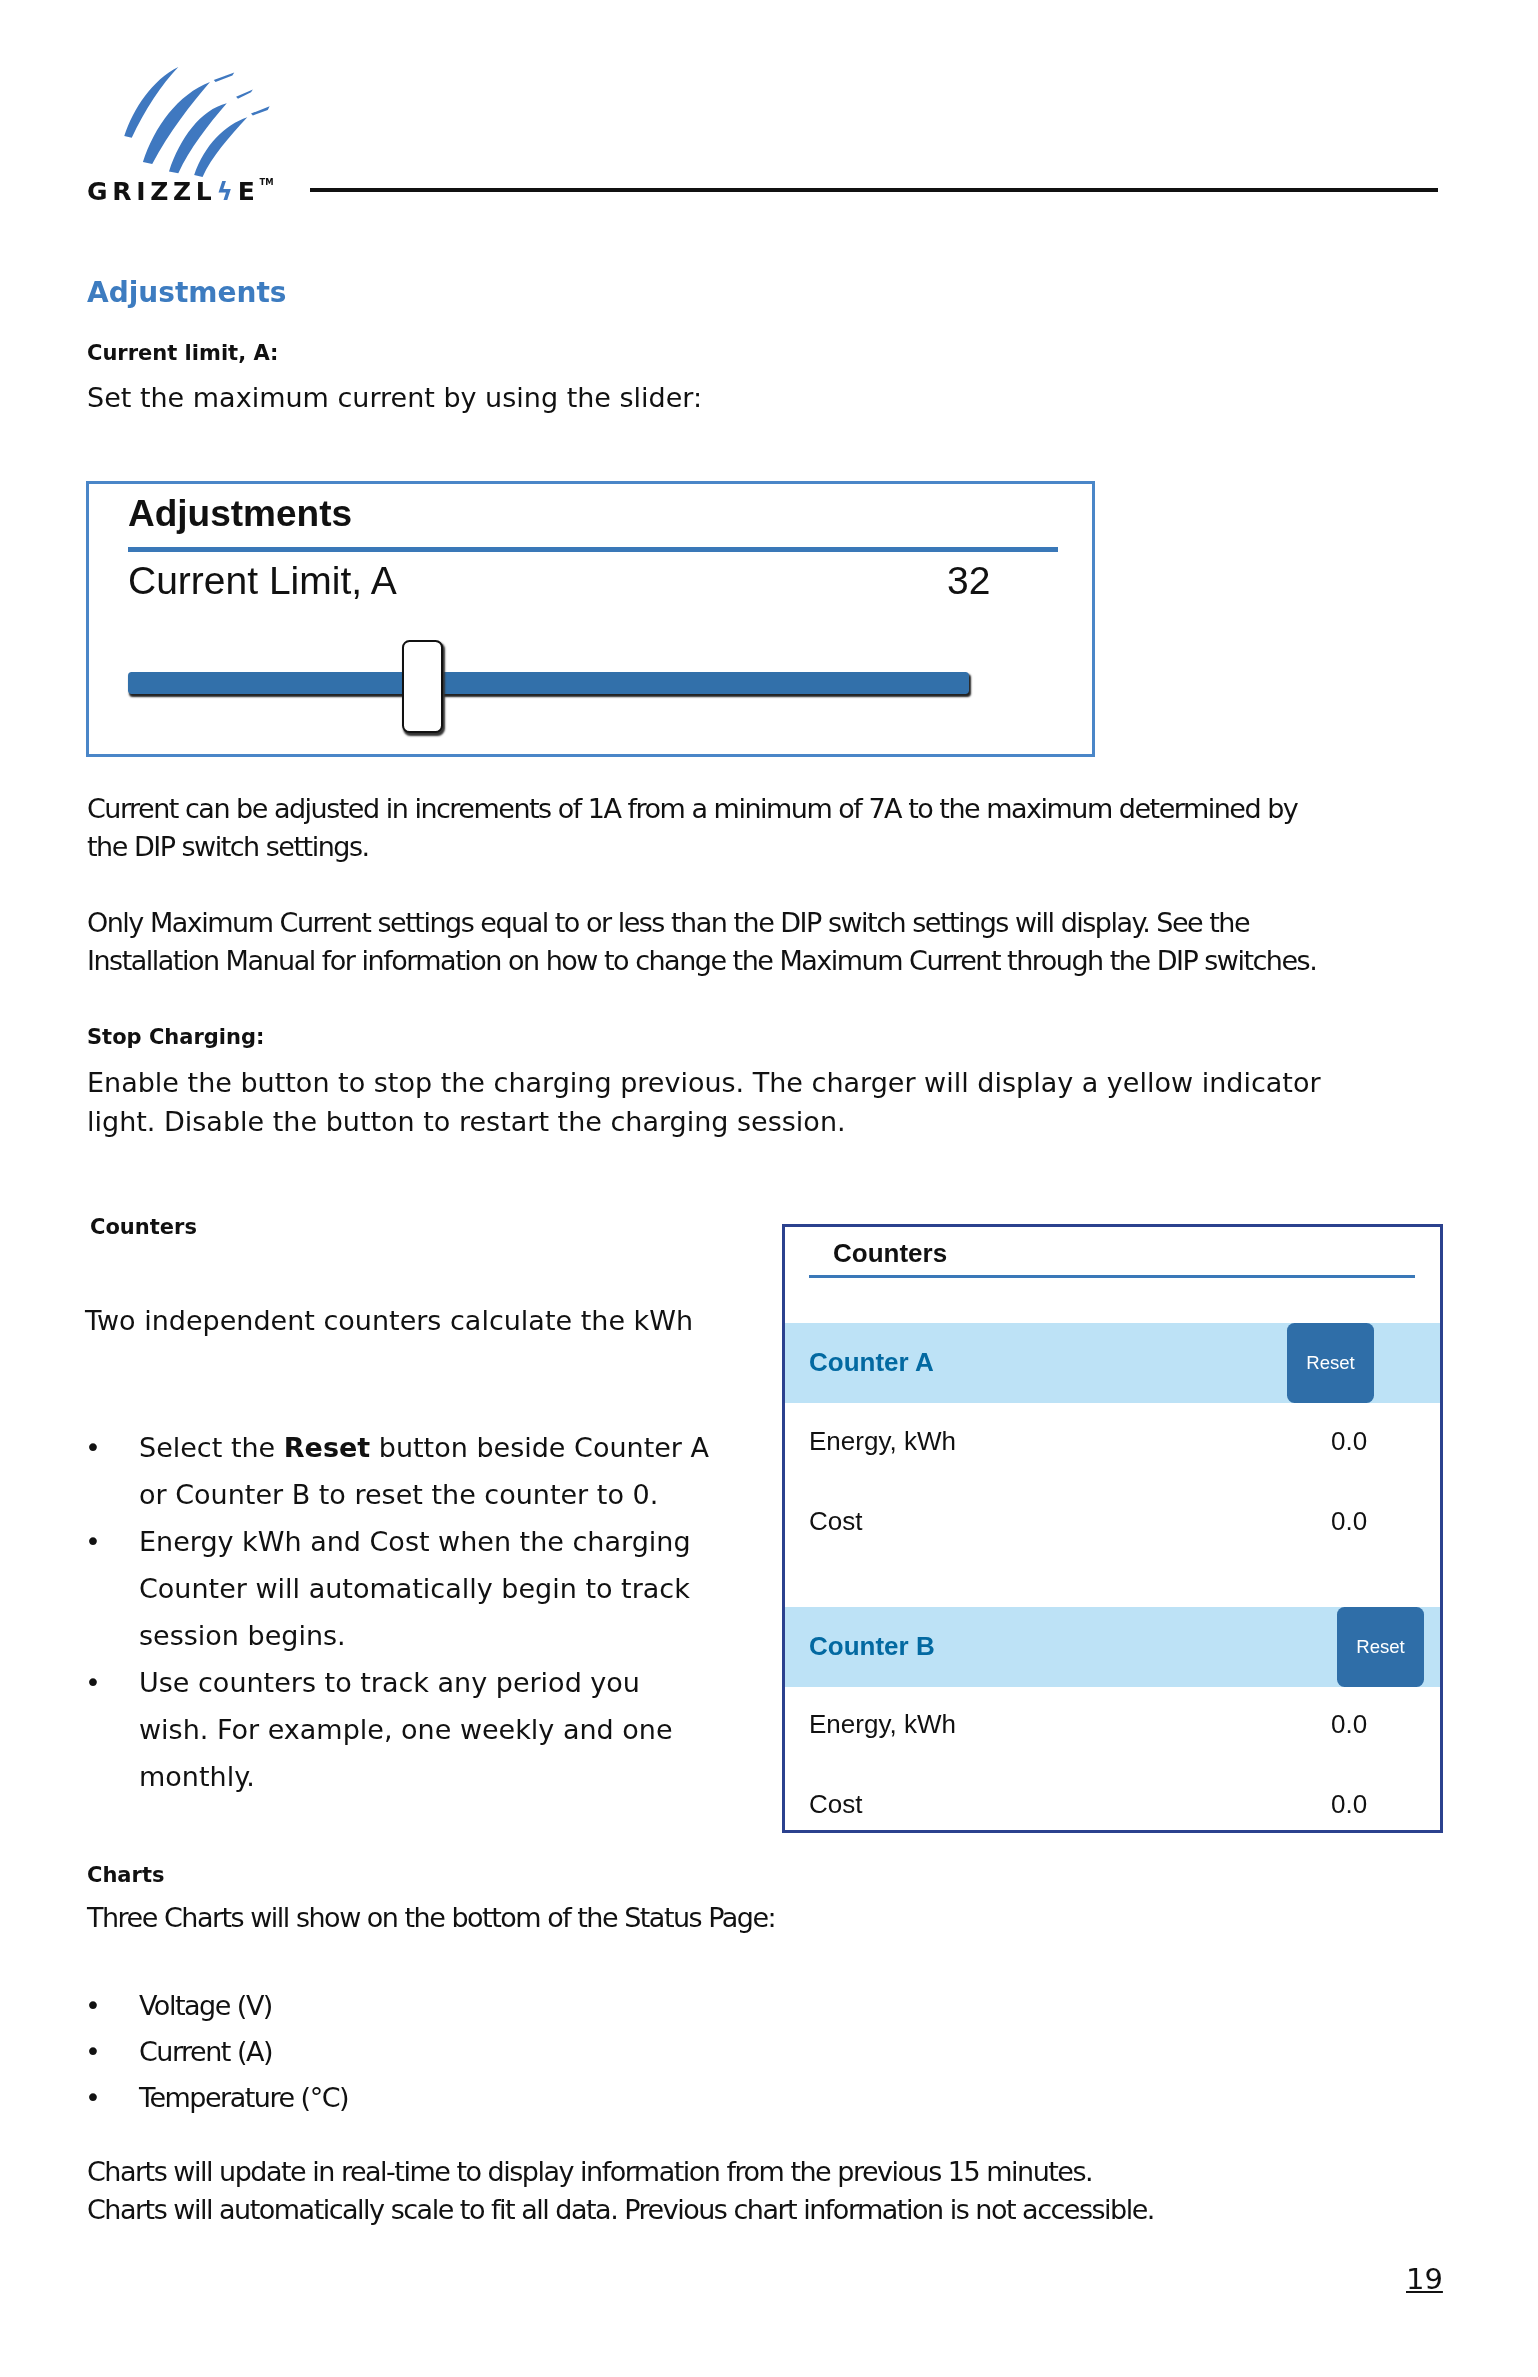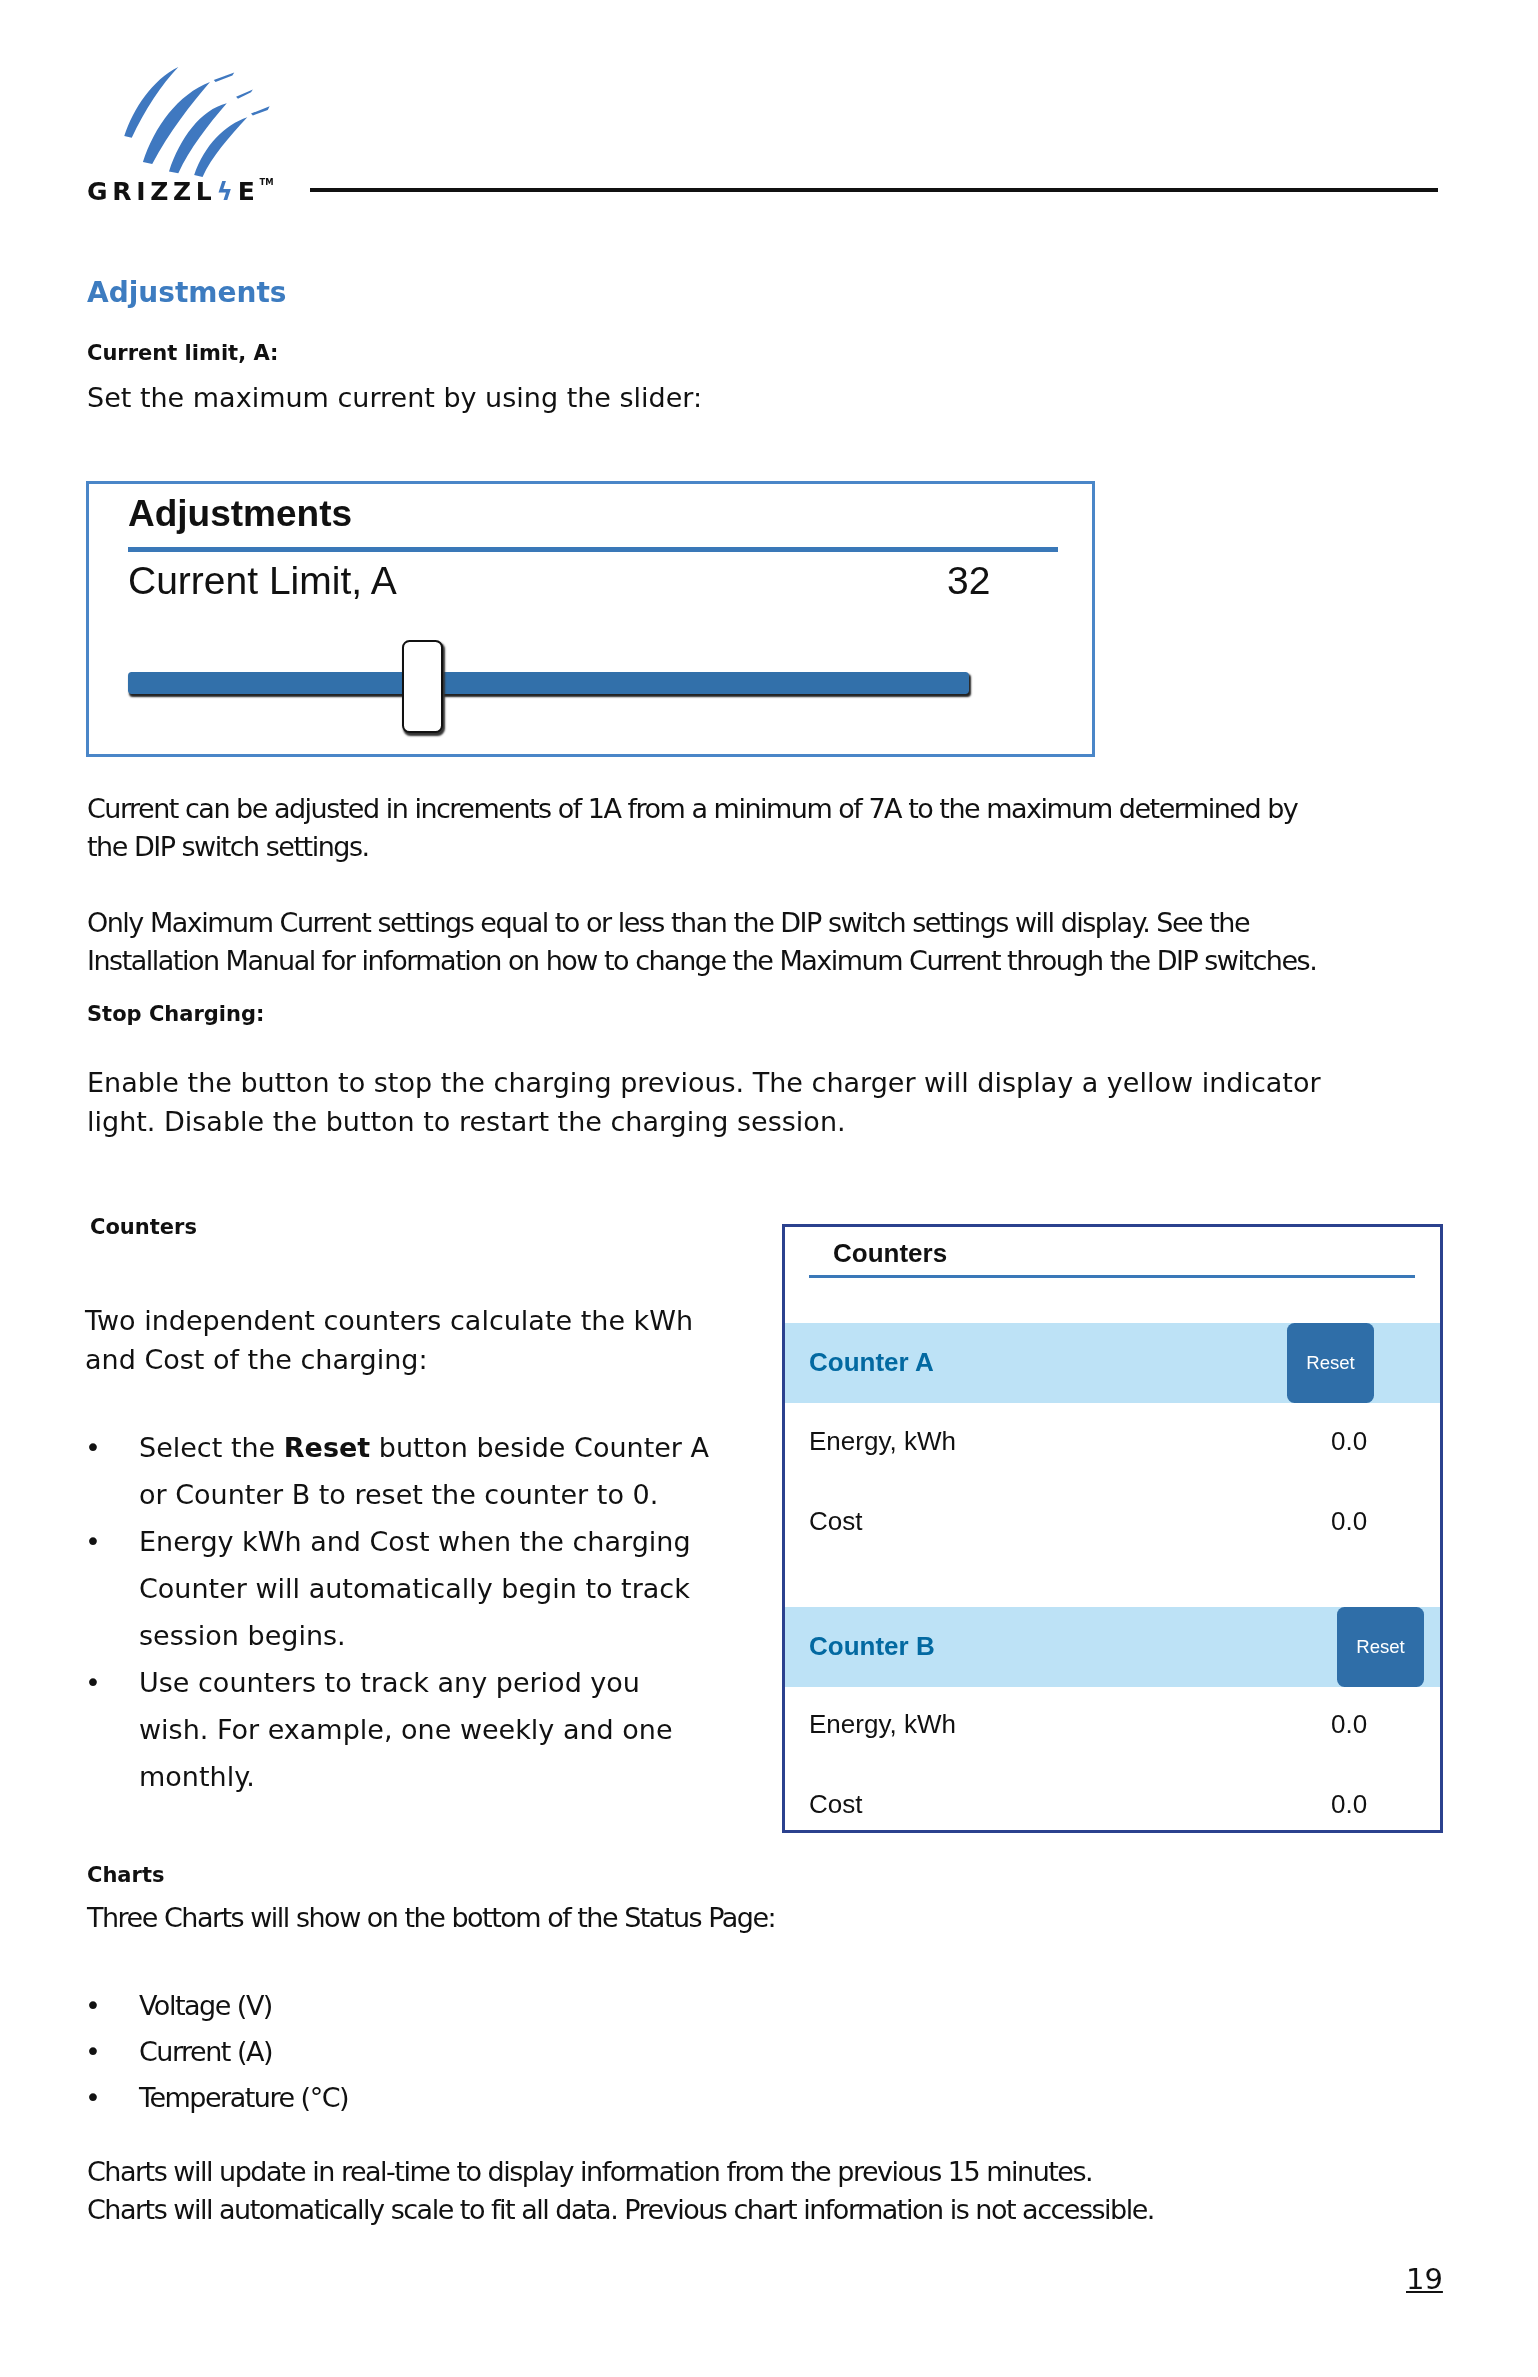--- a/index.html
+++ b/index.html
@@ -76,30 +76,29 @@
 
 <div class="abs cond" style="left:87px; top:790px;">
   <div>Current can be adjusted in increments of 1A from a minimum of 7A to the maximum determined by</div>
   <div>the DIP switch settings.</div>
 </div>
 <div class="abs cond" style="left:87px; top:904px;">
   <div>Only Maximum Current settings equal to or less than the DIP switch settings will display. See the</div>
   <div>Installation Manual for information on how to change the Maximum Current through the DIP switches.</div>
 </div>
 
-<div class="abs h-bold" style="left:87px; top:1002px;">Stop Charging:</div>
+<div class="abs h-bold" style="left:87px; top:1025px;">Stop Charging:</div>
 <div class="abs body-txt" style="left:87px; top:1063px;">
   <div>Enable the button to stop the charging previous. The charger will display a yellow indicator</div>
   <div>light. Disable the button to restart the charging session.</div>
 </div>
 
 <div class="abs h-bold" style="left:90px; top:1215px;">Counters</div>
 <div class="abs body-txt" style="left:85px; top:1301px; line-height:39px;">
   <div>Two independent counters calculate the kWh</div>
-  <div>and Cost of the charging:</div>
 </div>
 
 <div class="abs" style="left:85px; top:1424px; width:671px;">
   <div class="body-txt" style="position:relative; line-height:47px;">
     <span class="abs" style="left:0; top:0;">•</span>
     <div style="margin-left:54px;">
       <div><span>Select the </span><b>Reset</b><span> button beside Counter A</span></div>
       <div>or Counter B to reset the counter to 0.</div>
     </div>
   </div>

